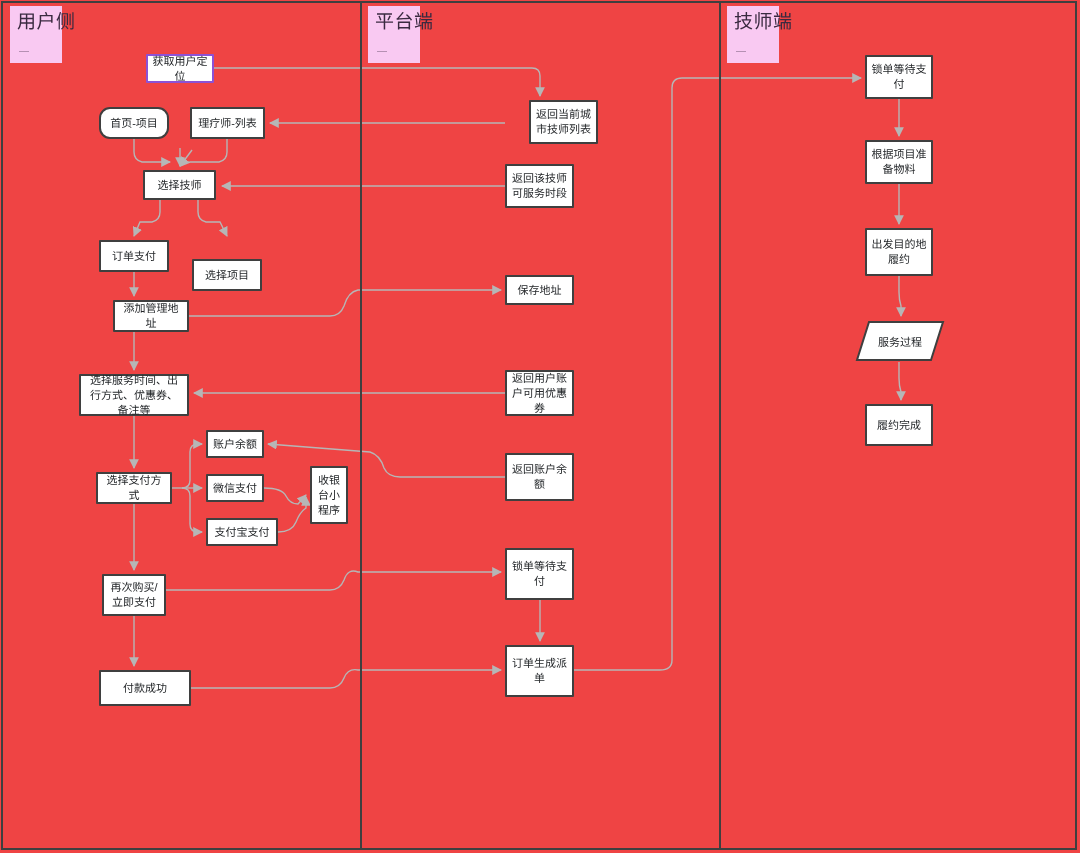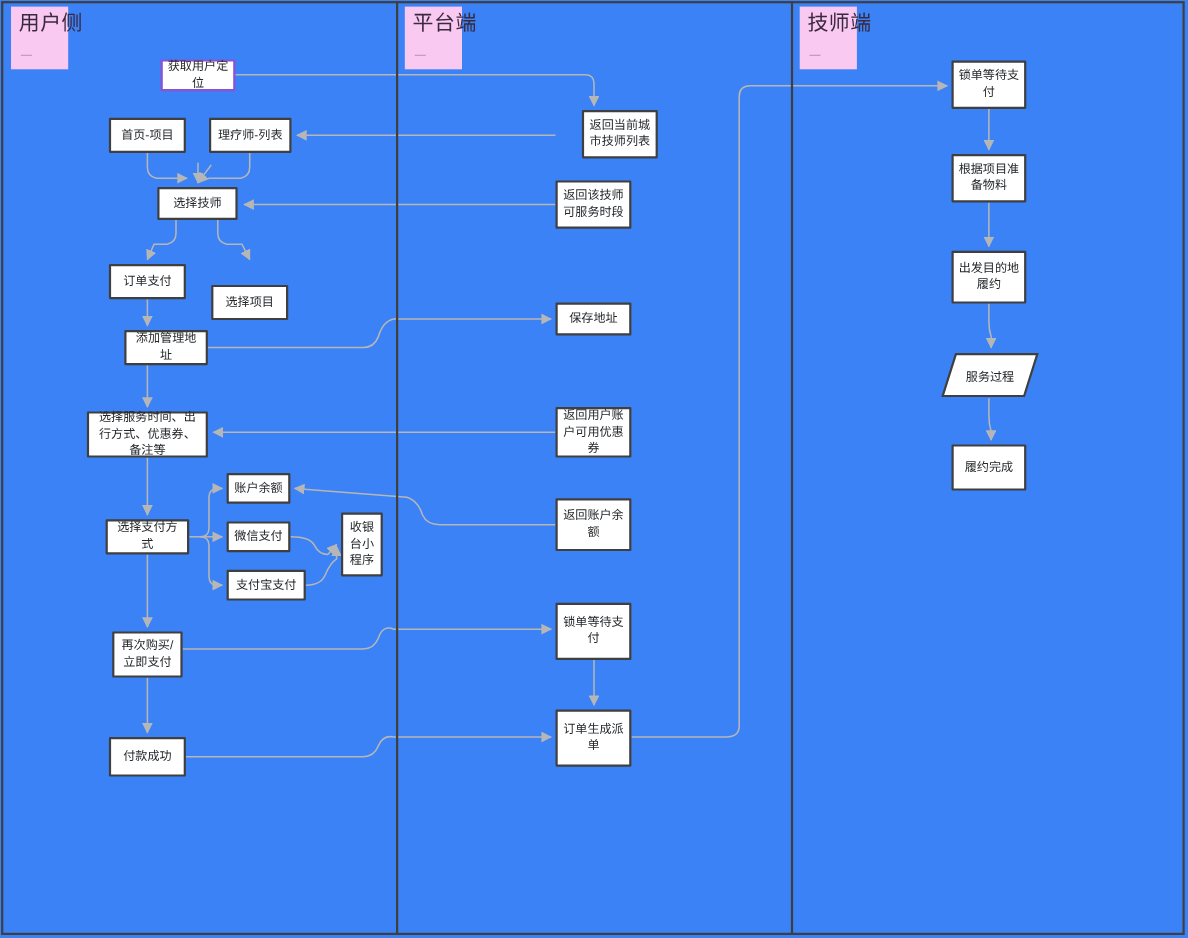--- a/index.html
+++ b/index.html
@@ -3,21 +3,21 @@
 <meta charset="utf-8">
 <title>服务流程图</title>
 <style>
   html,body{margin:0;padding:0;background:#ffffff;}
   body{font-family:"Liberation Sans","DejaVu Sans",sans-serif;}
 
   #canvas{
     position:relative;
     width:1080px;
     height:853px;
-    background:#3b82f6;
+    background:#ef4444;
     box-sizing:border-box;
     overflow:hidden;
   }
 
   
   #board-frame{
     position:absolute;
     left:1px; top:1px;
     width:1076px; height:849px;
     border:2px solid #3f3f3f;
@@ -201,21 +201,21 @@
   </div>
   <div class="lane-note" style="left:727px;top:6px;width:52px;height:57px;">
     <div class="lane-title">技师端</div>
     <div class="lane-dash">—</div>
   </div>
 
   <div class="node accent" style="left:146px;top:54px;width:68px;height:29px;">
     <span>获取用户定位</span>
   </div>
 
-  <div class="node" style="left:99px;top:107px;width:70px;height:32px;">
+  <div class="node" style="left:99px;top:107px;width:70px;height:32px;border-radius:11px;">
     <span>首页-项目</span>
   </div>
 
   <div class="node" style="left:190px;top:107px;width:75px;height:32px;">
     <span>理疗师-列表</span>
   </div>
 
   <div class="node" style="left:143px;top:170px;width:73px;height:30px;">
     <span>选择技师</span>
   </div>
@@ -253,21 +253,21 @@
   </div>
 
   <div class="node narrow" style="left:310px;top:466px;width:38px;height:58px;">
     <span>收银台小程序</span>
   </div>
 
   <div class="node" style="left:102px;top:574px;width:64px;height:42px;">
     <span>再次购买/立即支付</span>
   </div>
 
-  <div class="node" style="left:99px;top:670px;width:70px;height:36px;">
+  <div class="node" style="left:99px;top:670px;width:92px;height:36px;">
     <span>付款成功</span>
   </div>
 
   <div class="node" style="left:505px;top:100px;width:69px;height:44px;margin-left:24px;">
     <span>返回当前城市技师列表</span>
   </div>
 
   <div class="node" style="left:505px;top:164px;width:69px;height:44px;">
     <span>返回该技师可服务时段</span>
   </div>

